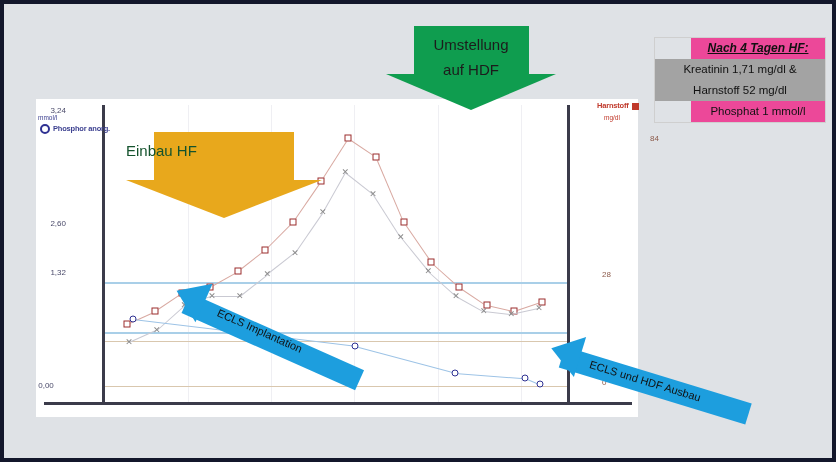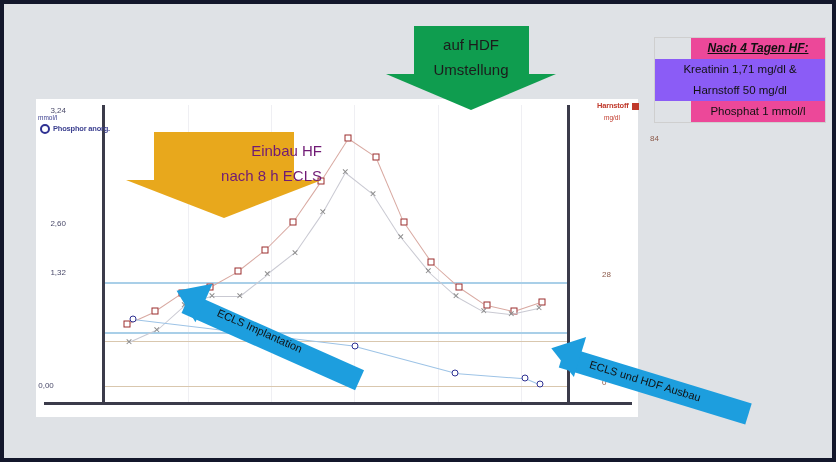--- a/index.html
+++ b/index.html
@@ -58,21 +58,21 @@
   .seg-blue{background:#9dc3e6;}
 
   
   .block-arrow{position:absolute;}
   .ba-body{position:absolute;text-align:center;box-sizing:border-box;}
   .ba-head{position:absolute;width:0;height:0;}
 
   #arrow-hf{left:122px;top:128px;}
   #arrow-hf .ba-body{left:28px;top:0;width:140px;height:48px;background:#e8a81c;}
   #arrow-hf .ba-head{left:0;top:48px;border-left:98px solid transparent;border-right:98px solid transparent;border-top:38px solid #e8a81c;}
-  #arrow-hf .lbl{position:absolute;left:0;top:6px;width:196px;font-size:15px;color:#701a75;text-align:right;line-height:25px;}
+  #arrow-hf .lbl{position:absolute;left:0;top:6px;width:196px;font-size:15px;color:#14532d;text-align:left;line-height:25px;}
 
   #arrow-hdf{left:382px;top:22px;}
   #arrow-hdf .ba-body{left:28px;top:0;width:115px;height:48px;background:#0f9d4f;}
   #arrow-hdf .ba-head{left:0;top:48px;border-left:85px solid transparent;border-right:85px solid transparent;border-top:36px solid #0f9d4f;}
   #arrow-hdf .lbl{position:absolute;left:0;top:6px;width:170px;font-size:15px;color:#1c1c1c;text-align:center;line-height:25px;}
 
   .diag-arrow{position:absolute;}
   .da-shaft{position:absolute;background:#1d9ede;transform-origin:0 50%;}
   .da-head{position:absolute;width:0;height:0;}
   .da-label{position:absolute;color:#111;font-size:11px;white-space:nowrap;transform-origin:0 50%;}
@@ -85,21 +85,21 @@
   #ecls-ausbau{left:548px;top:342px;}
   #ecls-ausbau .da-shaft{left:10px;top:0;width:195px;height:22px;transform:rotate(17deg);}
   #ecls-ausbau .da-head{left:-2px;top:-10px;border-top:21px solid transparent;border-bottom:21px solid transparent;border-right:30px solid #1d9ede;transform:rotate(17deg);transform-origin:100% 50%;}
   #ecls-ausbau .da-label{left:38px;top:12px;transform:rotate(17deg);}
 
   
   .infobox{position:absolute;width:172px;border:1px solid #cfcfcf;box-sizing:border-box;}
   .row{box-sizing:border-box;padding:3px 4px;text-align:center;font-size:11.5px;color:#111;line-height:15px;}
   .r-green{background:#ec4899;margin-left:36px;}
   .r-yellow{background:#f2c029;}
-  .r-red{background:#8b5cf6;}
+  .r-red{background:#a3a3a3;}
   .r-head{font-weight:bold;font-style:italic;text-decoration:underline;font-size:12px;}
   #infobox-1{left:650px;top:33px;}
   #infobox-2{left:650px;top:222px;}
 </style>
 </head>
 <body>
 
 <div id="root">
 
   <div id="chart-panel">
@@ -209,45 +209,44 @@
       <div class="ytick-r" style="left: 598px; top: 130.155px; padding-left: 48px;">84</div>
       <div class="ytick-r" style="left: 598px; top: 266px;">28</div>
       <div class="ytick-r" style="left: 598px; top: 373.695px;">0</div>
     </div>
 
   <div class="block-arrow" id="arrow-hf">
     <div class="ba-body"></div>
     <div class="ba-head"></div>
     <div class="lbl">
       <div>Einbau HF</div>
-      <div>nach 8 h ECLS</div>
     </div>
   </div>
 
   <div class="block-arrow" id="arrow-hdf">
     <div class="ba-body"></div>
     <div class="ba-head"></div>
     <div class="lbl">
+      <div>Umstellung</div>
       <div>auf HDF</div>
-      <div>Umstellung</div>
     </div>
   </div>
 
   <div class="diag-arrow" id="ecls-implant">
     <div class="da-shaft"></div>
     <div class="da-head"></div>
     <div class="da-label">ECLS Implantation</div>
   </div>
 
   <div class="diag-arrow" id="ecls-ausbau">
     <div class="da-shaft"></div>
     <div class="da-head"></div>
     <div class="da-label">ECLS und HDF Ausbau</div>
   </div>
 
   <div class="infobox" id="infobox-1">
       <div class="row r-green r-head">Nach 4 Tagen HF:</div>
       <div class="row r-red">Kreatinin 1,71 mg/dl &amp;</div>
-      <div class="row r-red">Harnstoff 50 mg/dl</div>
+      <div class="row r-red">Harnstoff 52 mg/dl</div>
       <div class="row r-green">Phosphat 1 mmol/l</div>
     </div>
 
 </div>
 
 </body></html>

